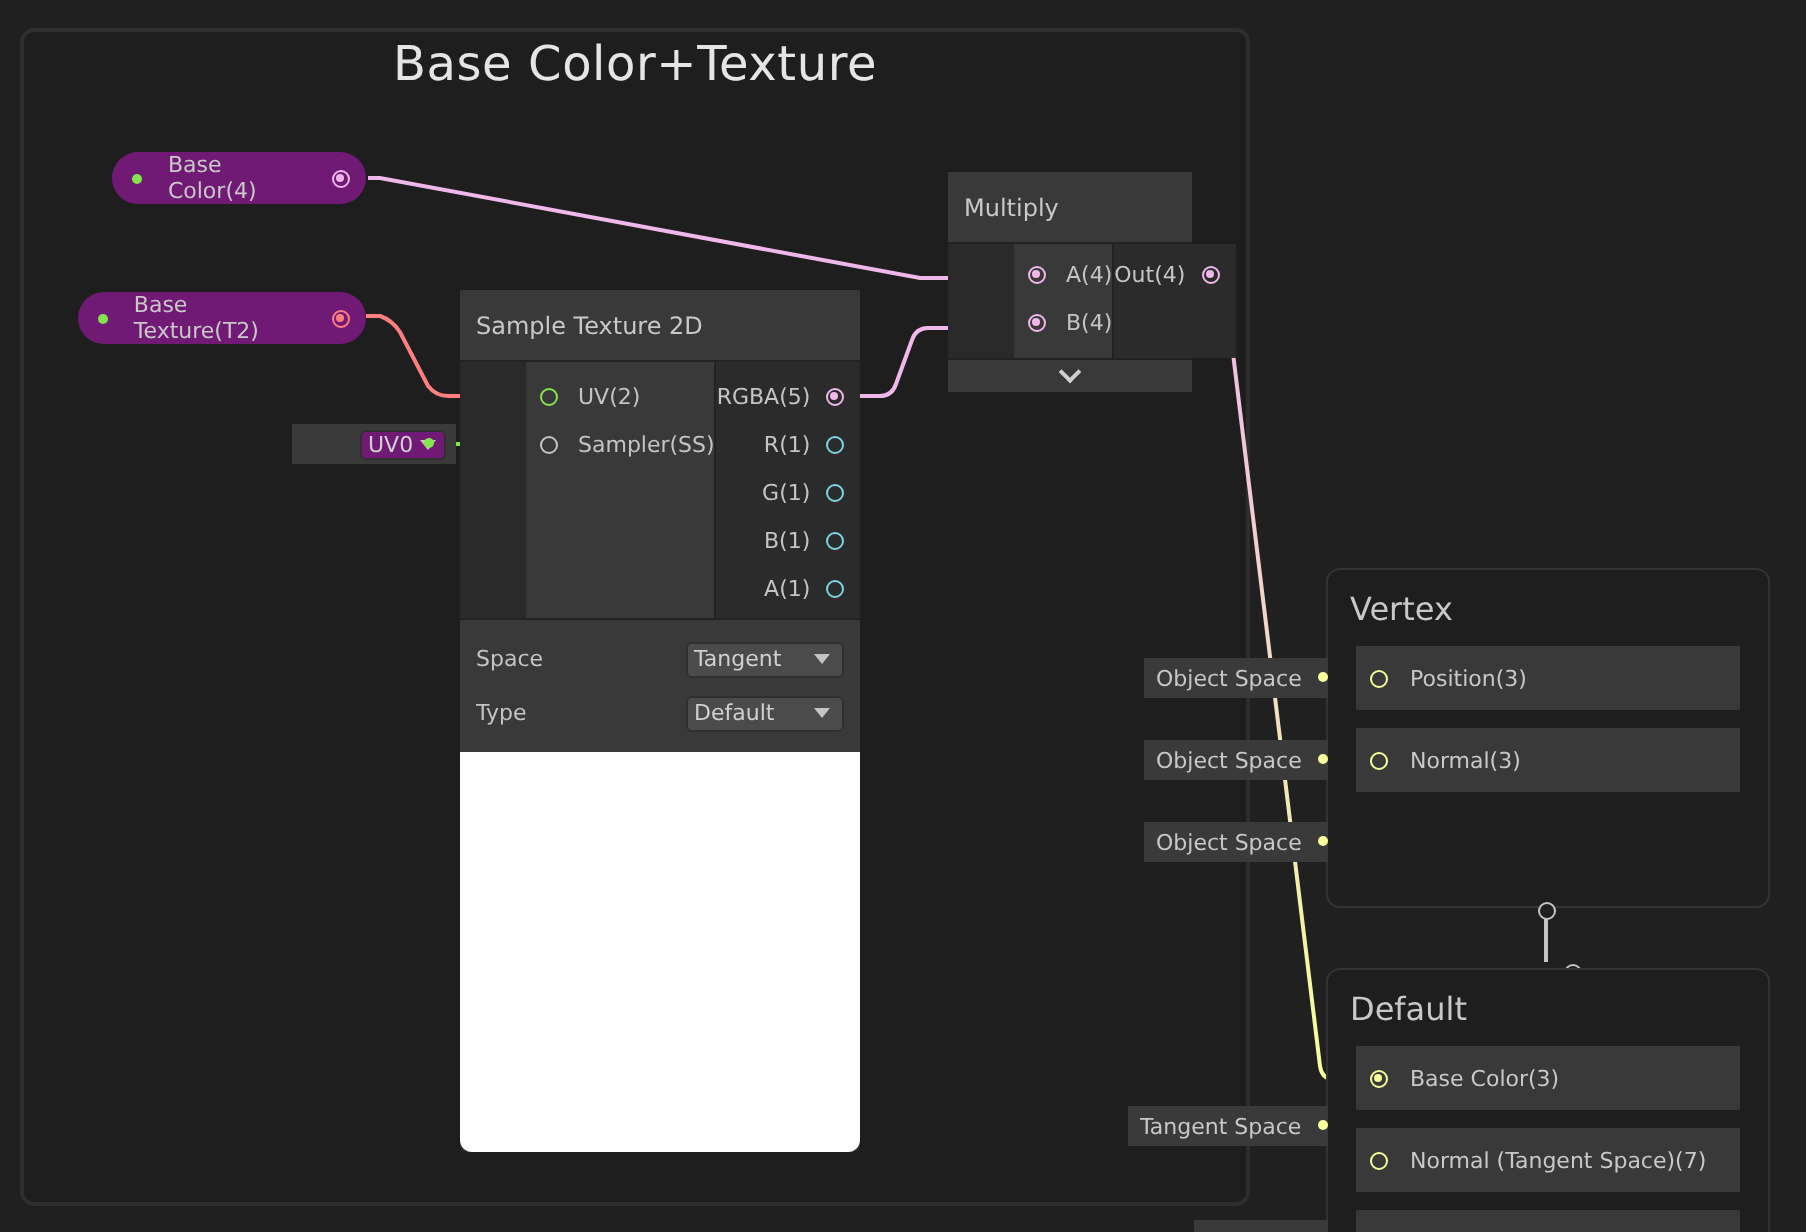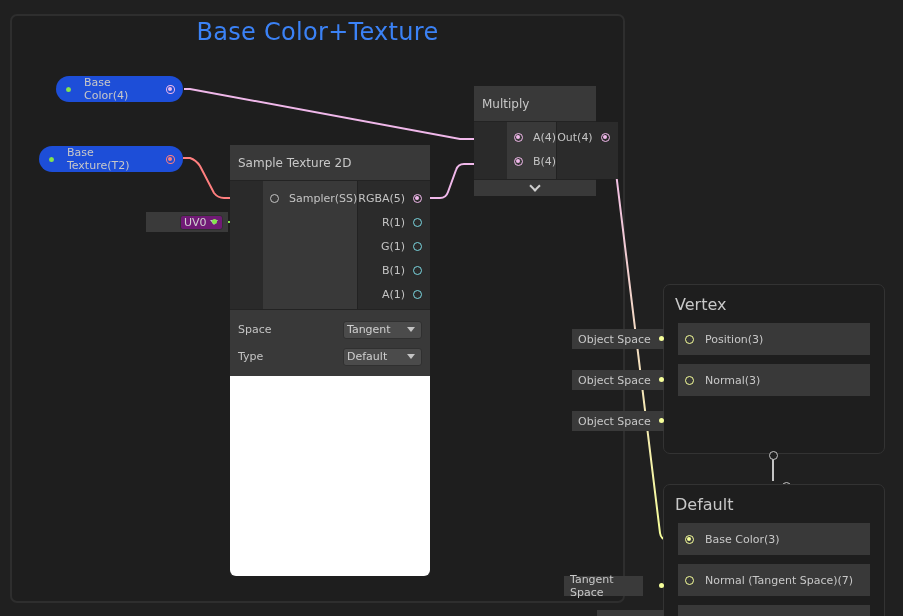--- a/index.html
+++ b/index.html
@@ -8,26 +8,26 @@
 
   .abs { position: absolute; }
 
   
   .group {
     position: absolute; left: 10px; top: 14px; width: 615px; height: 589px;
     border: 2px solid #2e2e2e; border-radius: 7px; background: #1e1e1e;
   }
   .group-title {
     position: absolute; left: 0; right: 0; top: 2px; text-align: center;
-    font-size: 24px; color: #3b82f6; letter-spacing: 0.3px;
+    font-size: 24px; color: #e5e5e5; letter-spacing: 0.3px;
   }
 
   
   .pill {
-    position: absolute; height: 26px; border-radius: 13px; background: #1d4ed8;
+    position: absolute; height: 26px; border-radius: 13px; background: #701a75;
     display: flex; align-items: center; padding-left: 10px; padding-right: 8px; color: #c8c8c8;
   }
   .pill .dot-green { width: 5px; height: 5px; border-radius: 50%; background: #84e44e; margin-right: 13px; }
   .pill .label { font-size: 11px; margin-right: 8px; }
 
   
   .port {
     width: 9px; height: 9px; border-radius: 50%; border: 1.5px solid #a8a8a8; display: inline-block; position: relative;
     background: transparent;
   }
@@ -150,20 +150,24 @@
   </div>
   <span class="small-dot" style="left:66px; top:7px; background:#84e44e;"></span>
 </div>
 
 
 <div class="node" style="left:230px; top:145px; width:200px;">
   <div class="node-header">Sample Texture 2D</div>
   <div class="ports-row" style="height:128px;">
     <div class="col-in" style="width:111px; padding-top:5px; border-right:1px solid #222;">
       <div class="port-line">
+        <span class="port green"></span>
+        <span>UV(2)</span>
+      </div>
+      <div class="port-line">
         <span class="port white"></span>
         <span>Sampler(SS)</span>
       </div>
     </div>
     <div class="col-out" style="width:89px; padding-top:5px;">
       <div class="port-line">
         <span>RGBA(5)</span>
         <span class="port pink filled"></span>
       </div>
       <div class="port-line">
@@ -268,20 +272,20 @@
     <span>Base Color(3)</span>
   </div>
   <div class="block" style="top:79px;">
     <span class="port yellow"></span>
     <span>Normal (Tangent Space)(7)</span>
   </div>
   <div class="block" style="top:120px;"></div>
 </div>
 
 
-<div class="inline-widget" style="left:564px; top:576px; width:79px;">
+<div class="inline-widget" style="left:564px; top:553px; width:100px;">
   <span>Tangent Space</span>
   <span class="small-dot" style="left:95px; top:7px; background:#f6ff9a;"></span>
 </div>
 <div class="inline-widget" style="left:597px; top:610px; width:67px; height:8px;"></div>
 
 
 
 
 </body></html>

